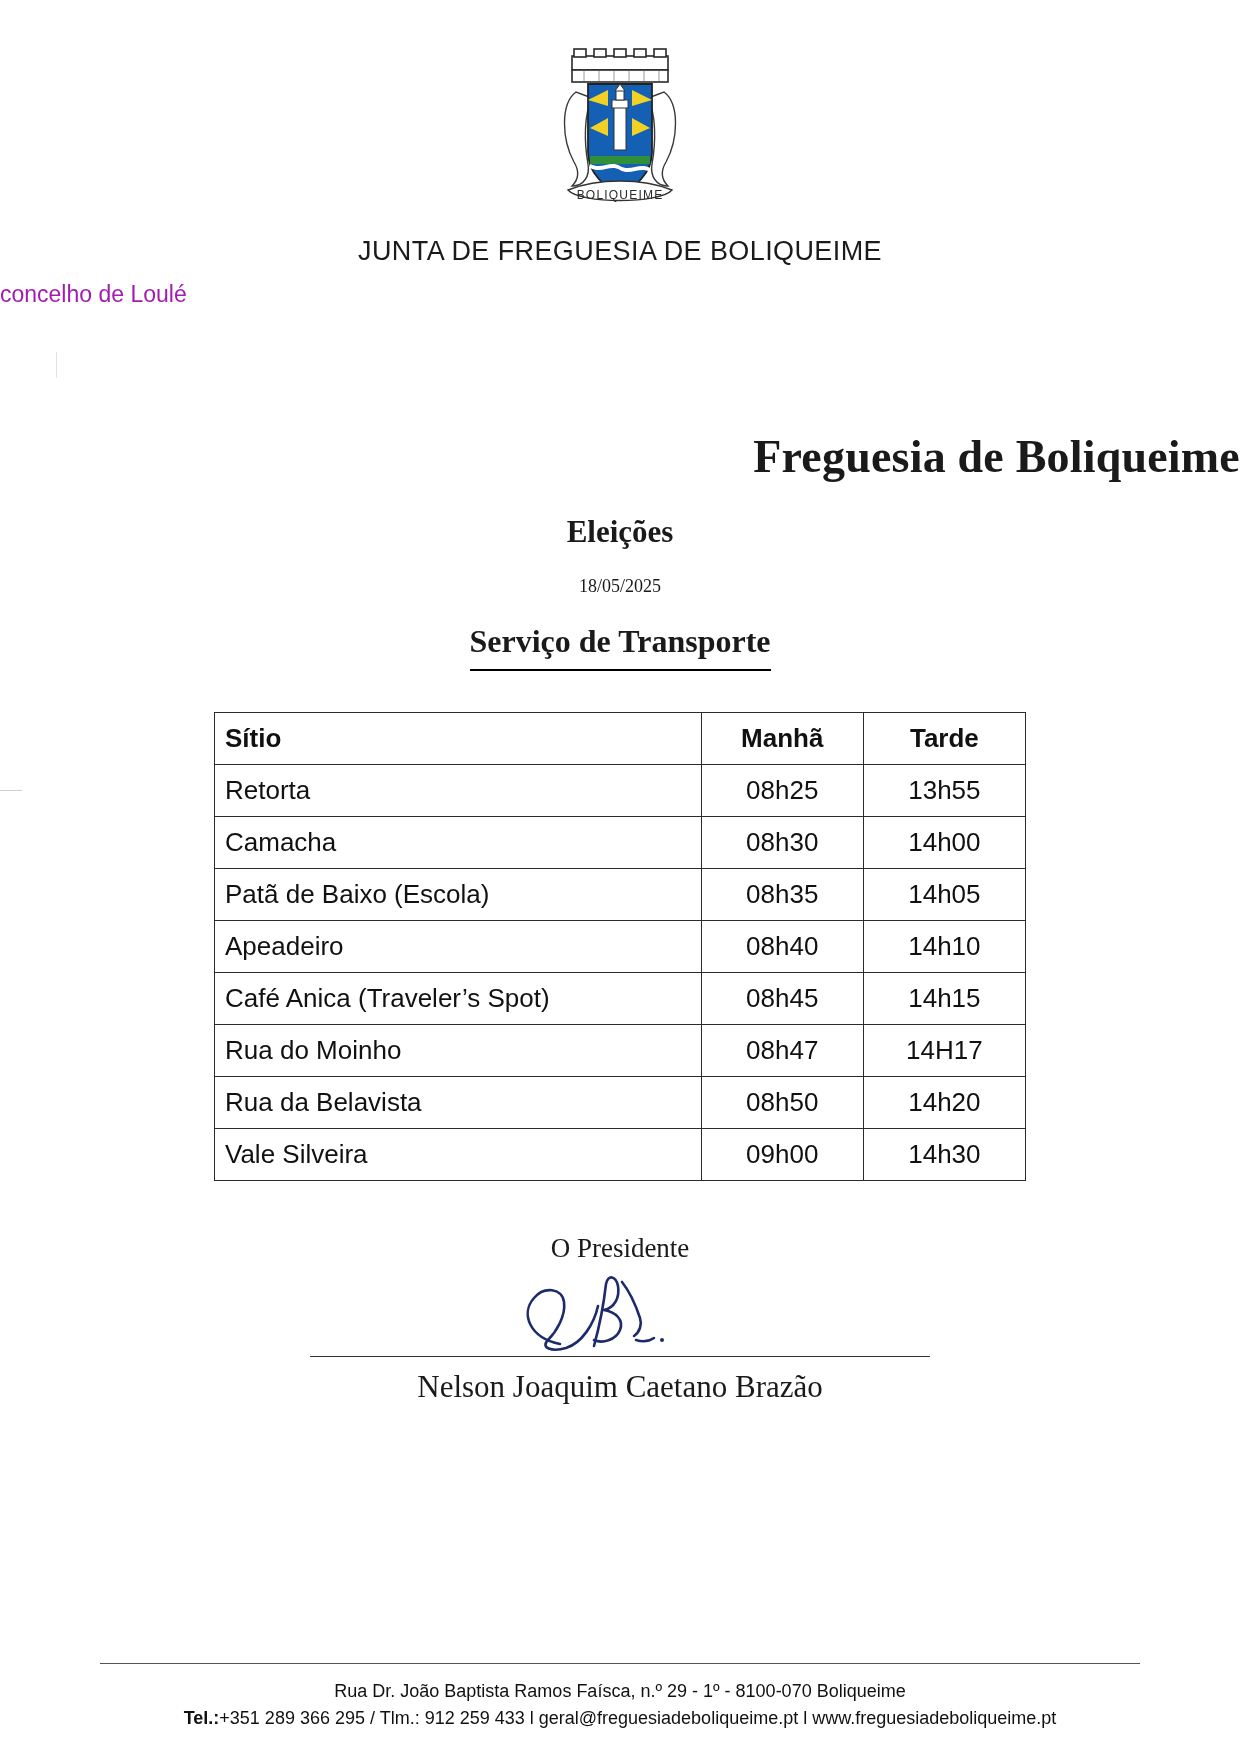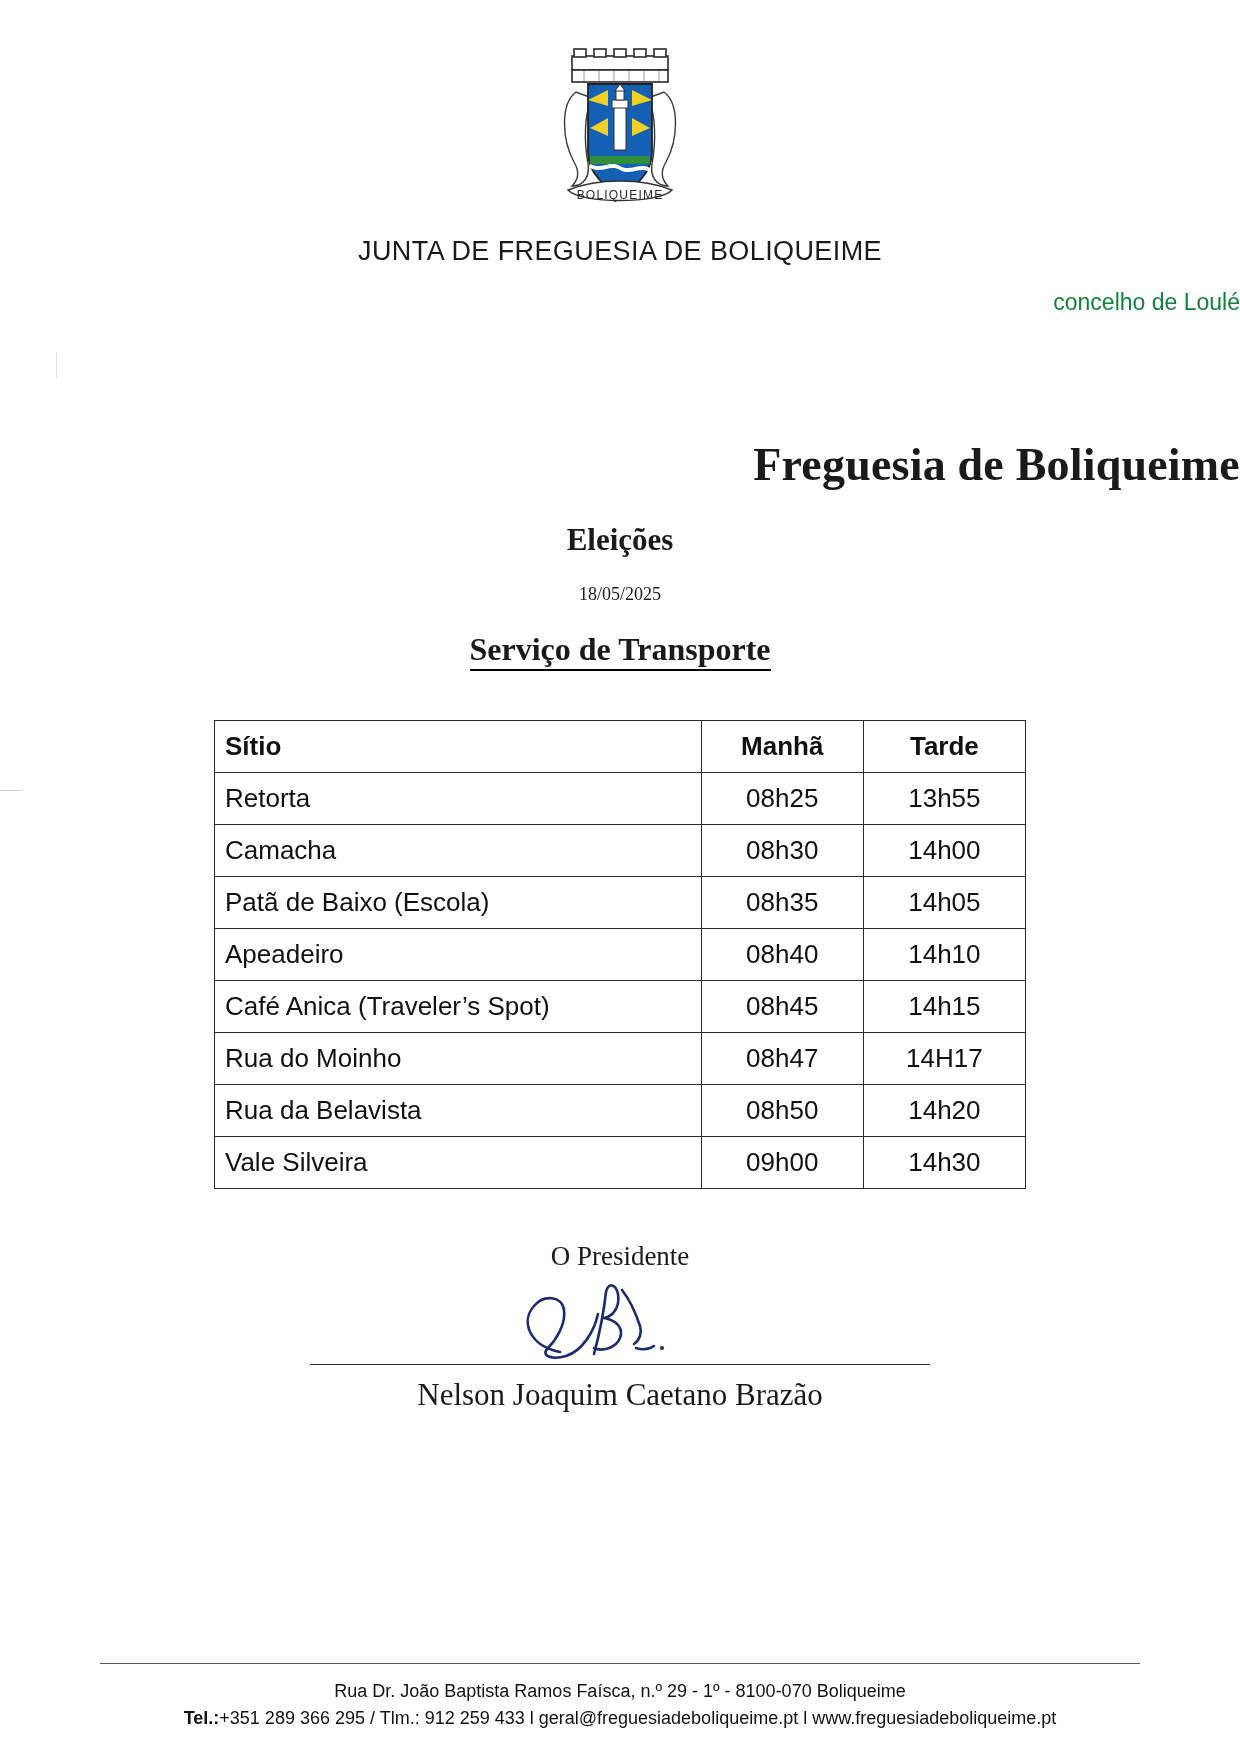--- a/index.html
+++ b/index.html
@@ -40,24 +40,24 @@
   
   .org-name {
     text-align: center;
     font-size: 27px;
     letter-spacing: 0.4px;
     margin-top: 12px;
     color: #1b1b1b;
     font-family: "Liberation Sans", sans-serif;
   }
   .org-sub {
-    text-align: right;
+    text-align: left;
     font-size: 23px;
-    margin-top: 22px;
-    color: #15803d;
+    margin-top: 14px;
+    color: #a21caf;
   }
 
   
   .doc-title {
     text-align: right;
     font-family: "Liberation Serif", serif;
     font-weight: bold;
     font-size: 46px;
     margin-top: 122px;
     letter-spacing: 0.2px;
@@ -77,21 +77,21 @@
   }
   .doc-service {
     text-align: center;
     font-family: "Liberation Serif", serif;
     font-weight: bold;
     font-size: 32px;
     margin-top: 26px;
   }
   .doc-service span {
     border-bottom: 2px solid #000;
-    padding-bottom: 2px;
+    padding-bottom: 10px;
   }
 
   
   .table-wrap {
     margin: 52px auto 11px auto;
     width: 812px;
   }
   table.schedule {
     width: 100%;
     border-collapse: collapse;

